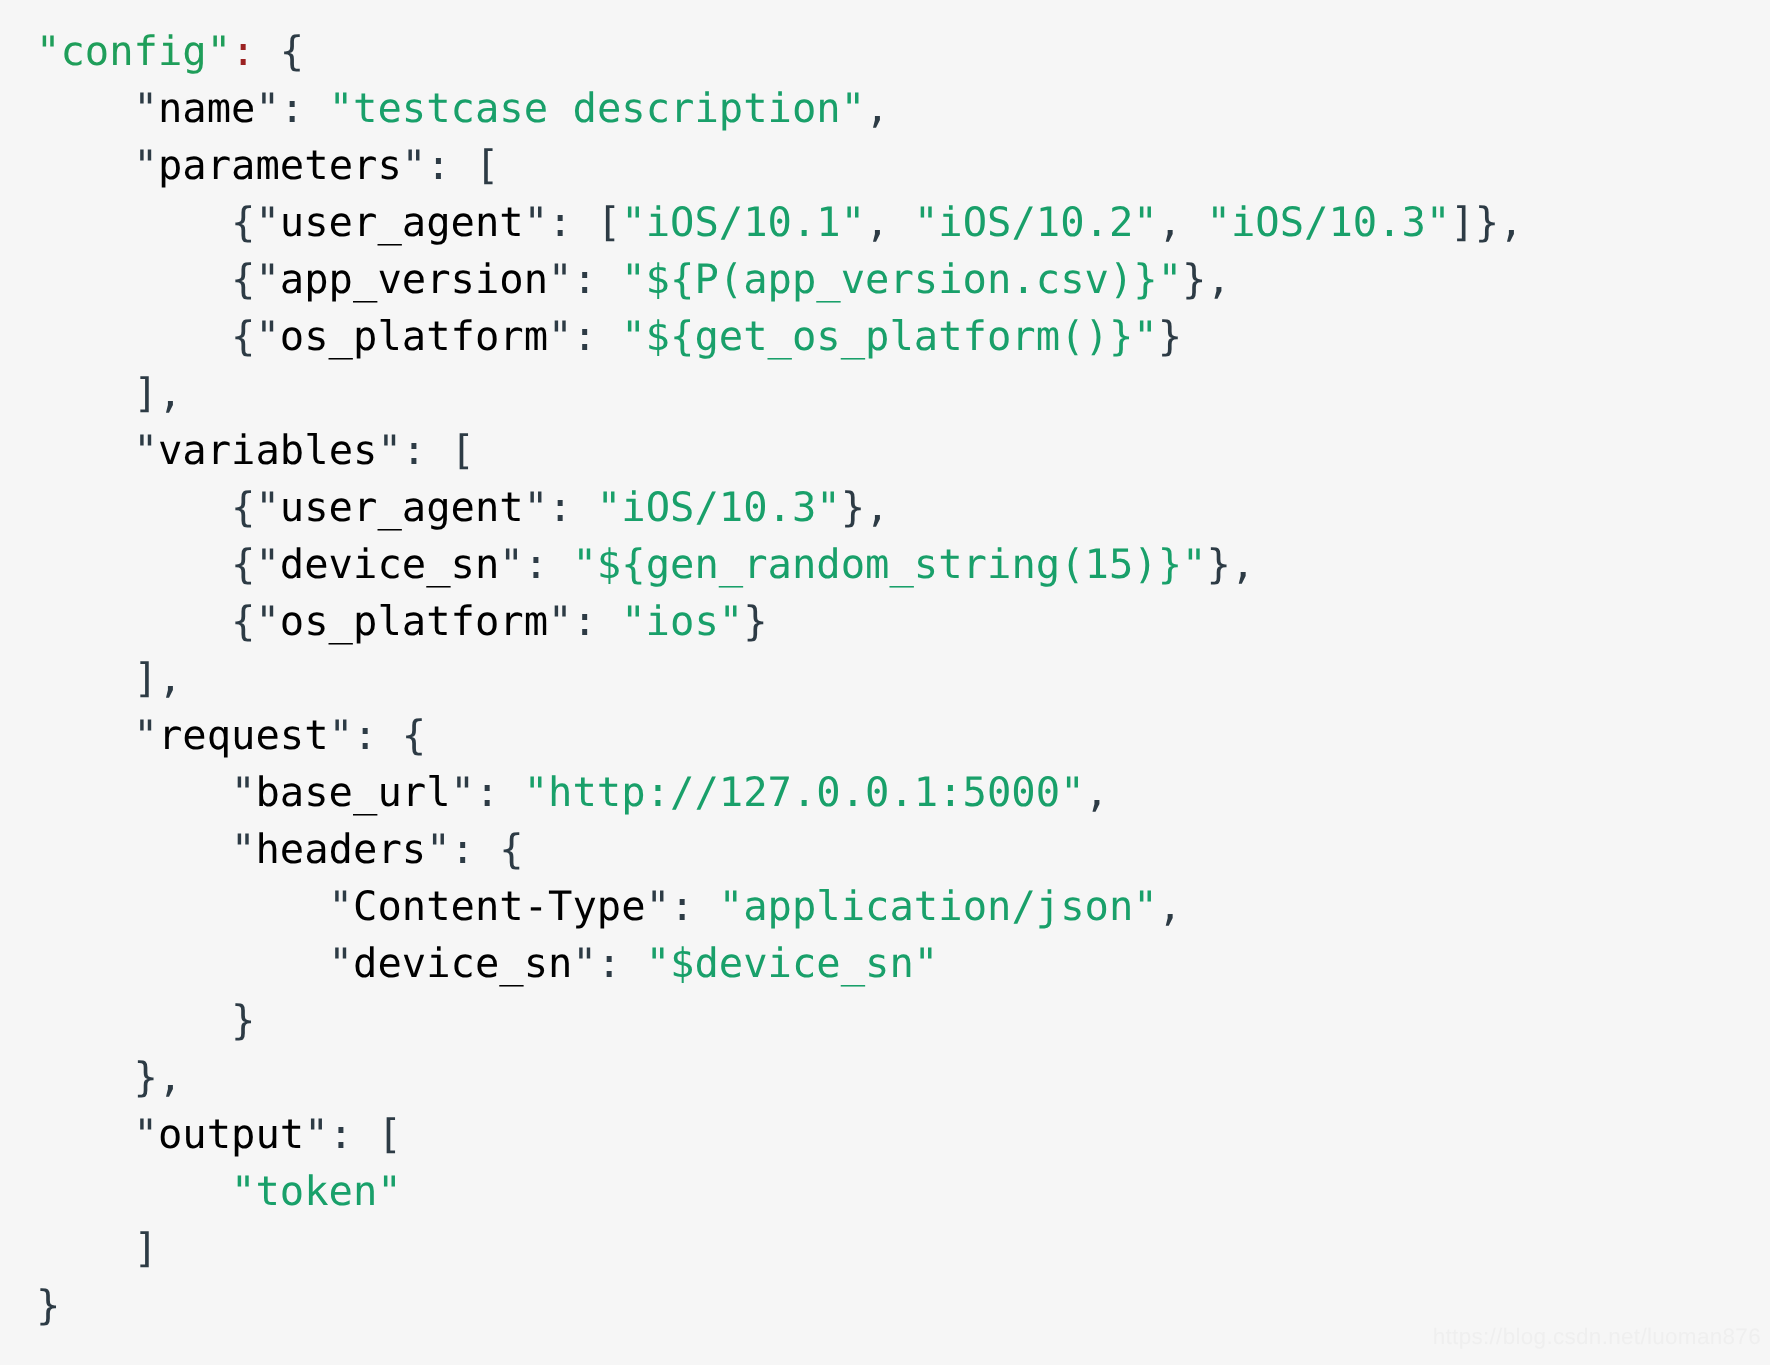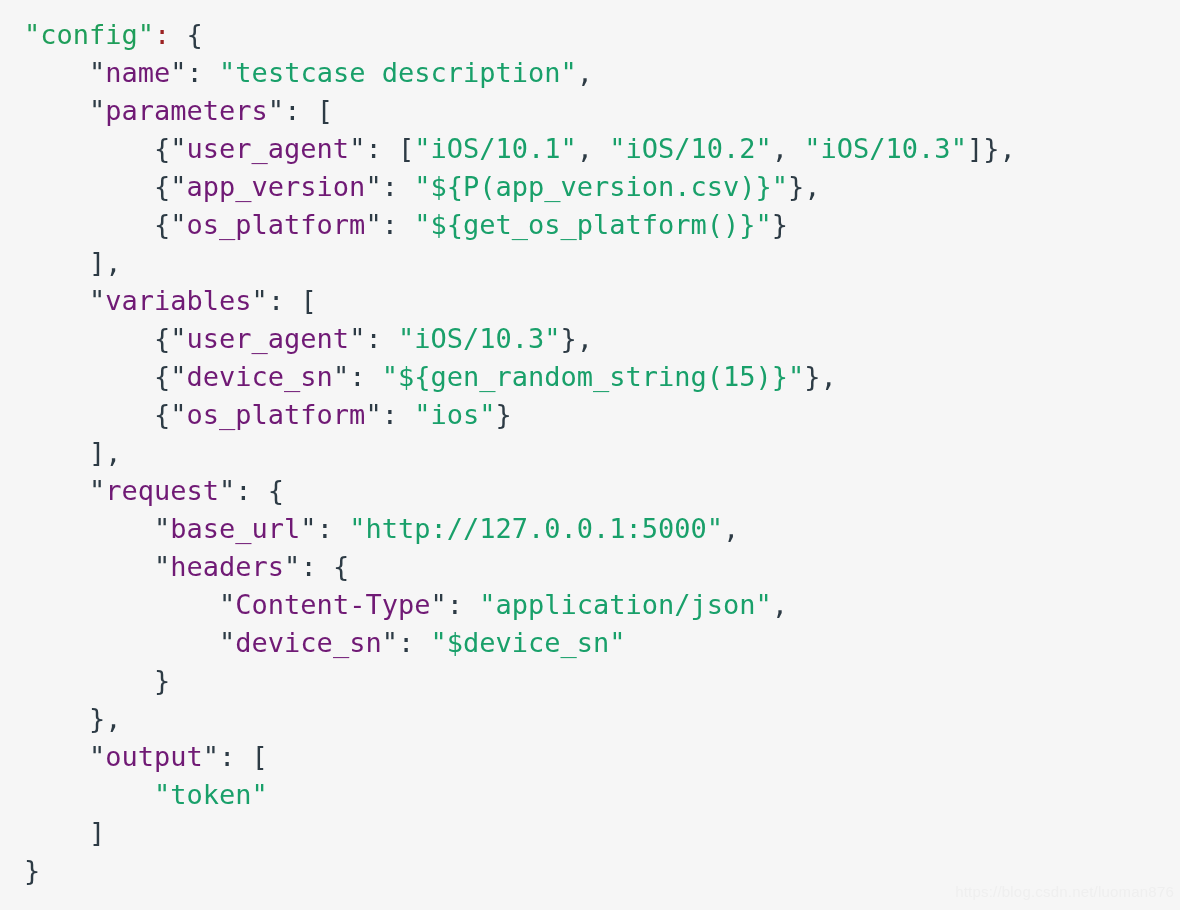--- a/index.html
+++ b/index.html
@@ -38,21 +38,21 @@
   }
 
   .line {
     white-space: pre;
     height: 38px;
     font-size: 27px;
     line-height: 38px;
   }
 
   
-  .k      { color: #701a75; }            
+  .k      { color: #000000; }            
   .ktop   { color: #1f9e5a; }            
   .s      { color: #19a06a; }            
   .p      { color: #2d3b45; }            
   .q      { color: #2d3b45; }            
   .colon-top { color: #9b2222; }         
 
   #watermark {
     position: absolute;
     right: 6px;
     bottom: 10px;

